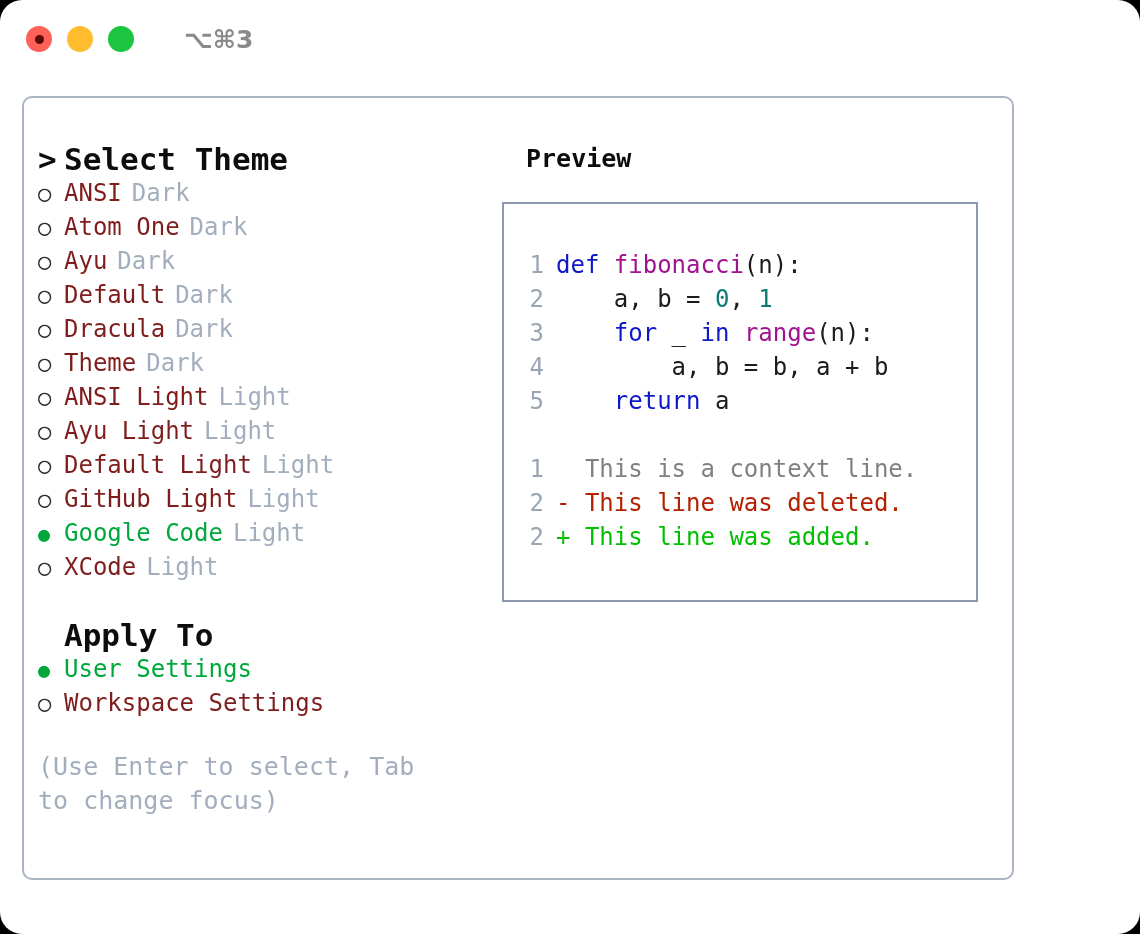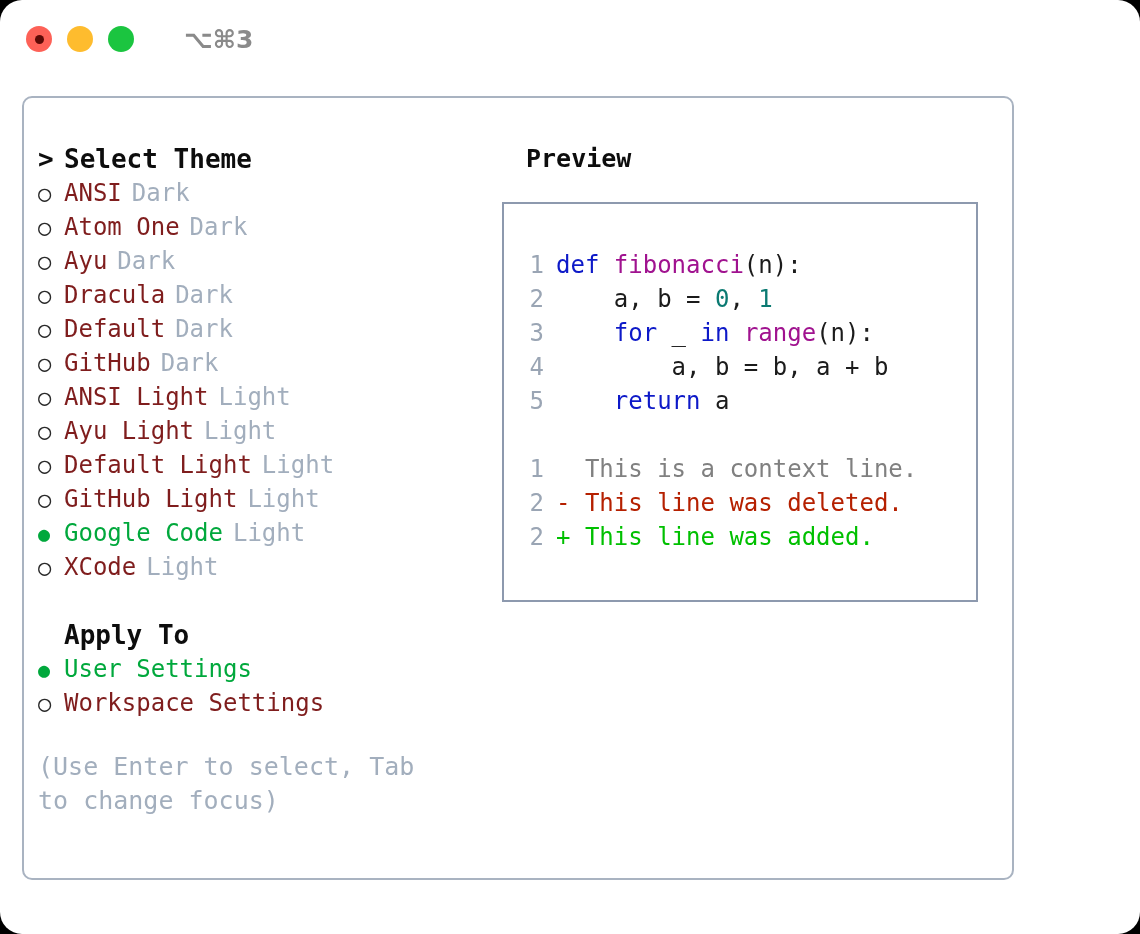--- a/index.html
+++ b/index.html
@@ -102,21 +102,21 @@
     height: 34px;
     line-height: 34px;
     white-space: nowrap;
     font-size: 24px;
     display: block;
   }
 
   .header-row {
     font-weight: bold;
     color: #0d0d0d;
-    font-size: 26px;
+    font-size: 31px;
   }
   .caret {
     display: inline-block;
     width: 26px;
     color: #0d0d0d;
     font-weight: bold;
   }
   .caret.blank { color: transparent; }
 
   .bullet {
@@ -215,23 +215,23 @@
       <div class="left-col">
 
         <div class="row header-row">
           <span class="caret">&gt;</span><span>Select Theme</span>
         </div>
 
         <div id="theme-list">
             <div class="row"><span class="bullet">○</span><span class="opt-label">ANSI</span><span class="tag">Dark</span></div>
             <div class="row"><span class="bullet">○</span><span class="opt-label">Atom One</span><span class="tag">Dark</span></div>
             <div class="row"><span class="bullet">○</span><span class="opt-label">Ayu</span><span class="tag">Dark</span></div>
+            <div class="row"><span class="bullet">○</span><span class="opt-label">Default</span><span class="tag">Dark</span></div>
             <div class="row"><span class="bullet">○</span><span class="opt-label">Dracula</span><span class="tag">Dark</span></div>
-            <div class="row"><span class="bullet">○</span><span class="opt-label">Default</span><span class="tag">Dark</span></div>
-            <div class="row"><span class="bullet">○</span><span class="opt-label">GitHub</span><span class="tag">Dark</span></div>
+            <div class="row"><span class="bullet">○</span><span class="opt-label">Theme</span><span class="tag">Dark</span></div>
             <div class="row"><span class="bullet">○</span><span class="opt-label">ANSI Light</span><span class="tag">Light</span></div>
             <div class="row"><span class="bullet">○</span><span class="opt-label">Ayu Light</span><span class="tag">Light</span></div>
             <div class="row"><span class="bullet">○</span><span class="opt-label">Default Light</span><span class="tag">Light</span></div>
             <div class="row"><span class="bullet">○</span><span class="opt-label">GitHub Light</span><span class="tag">Light</span></div>
             <div class="row"><span class="bullet selected">●</span><span class="opt-label selected">Google Code</span><span class="tag">Light</span></div>
             <div class="row"><span class="bullet">○</span><span class="opt-label">XCode</span><span class="tag">Light</span></div>
           </div>
 
         <div class="spacer"></div>
 

